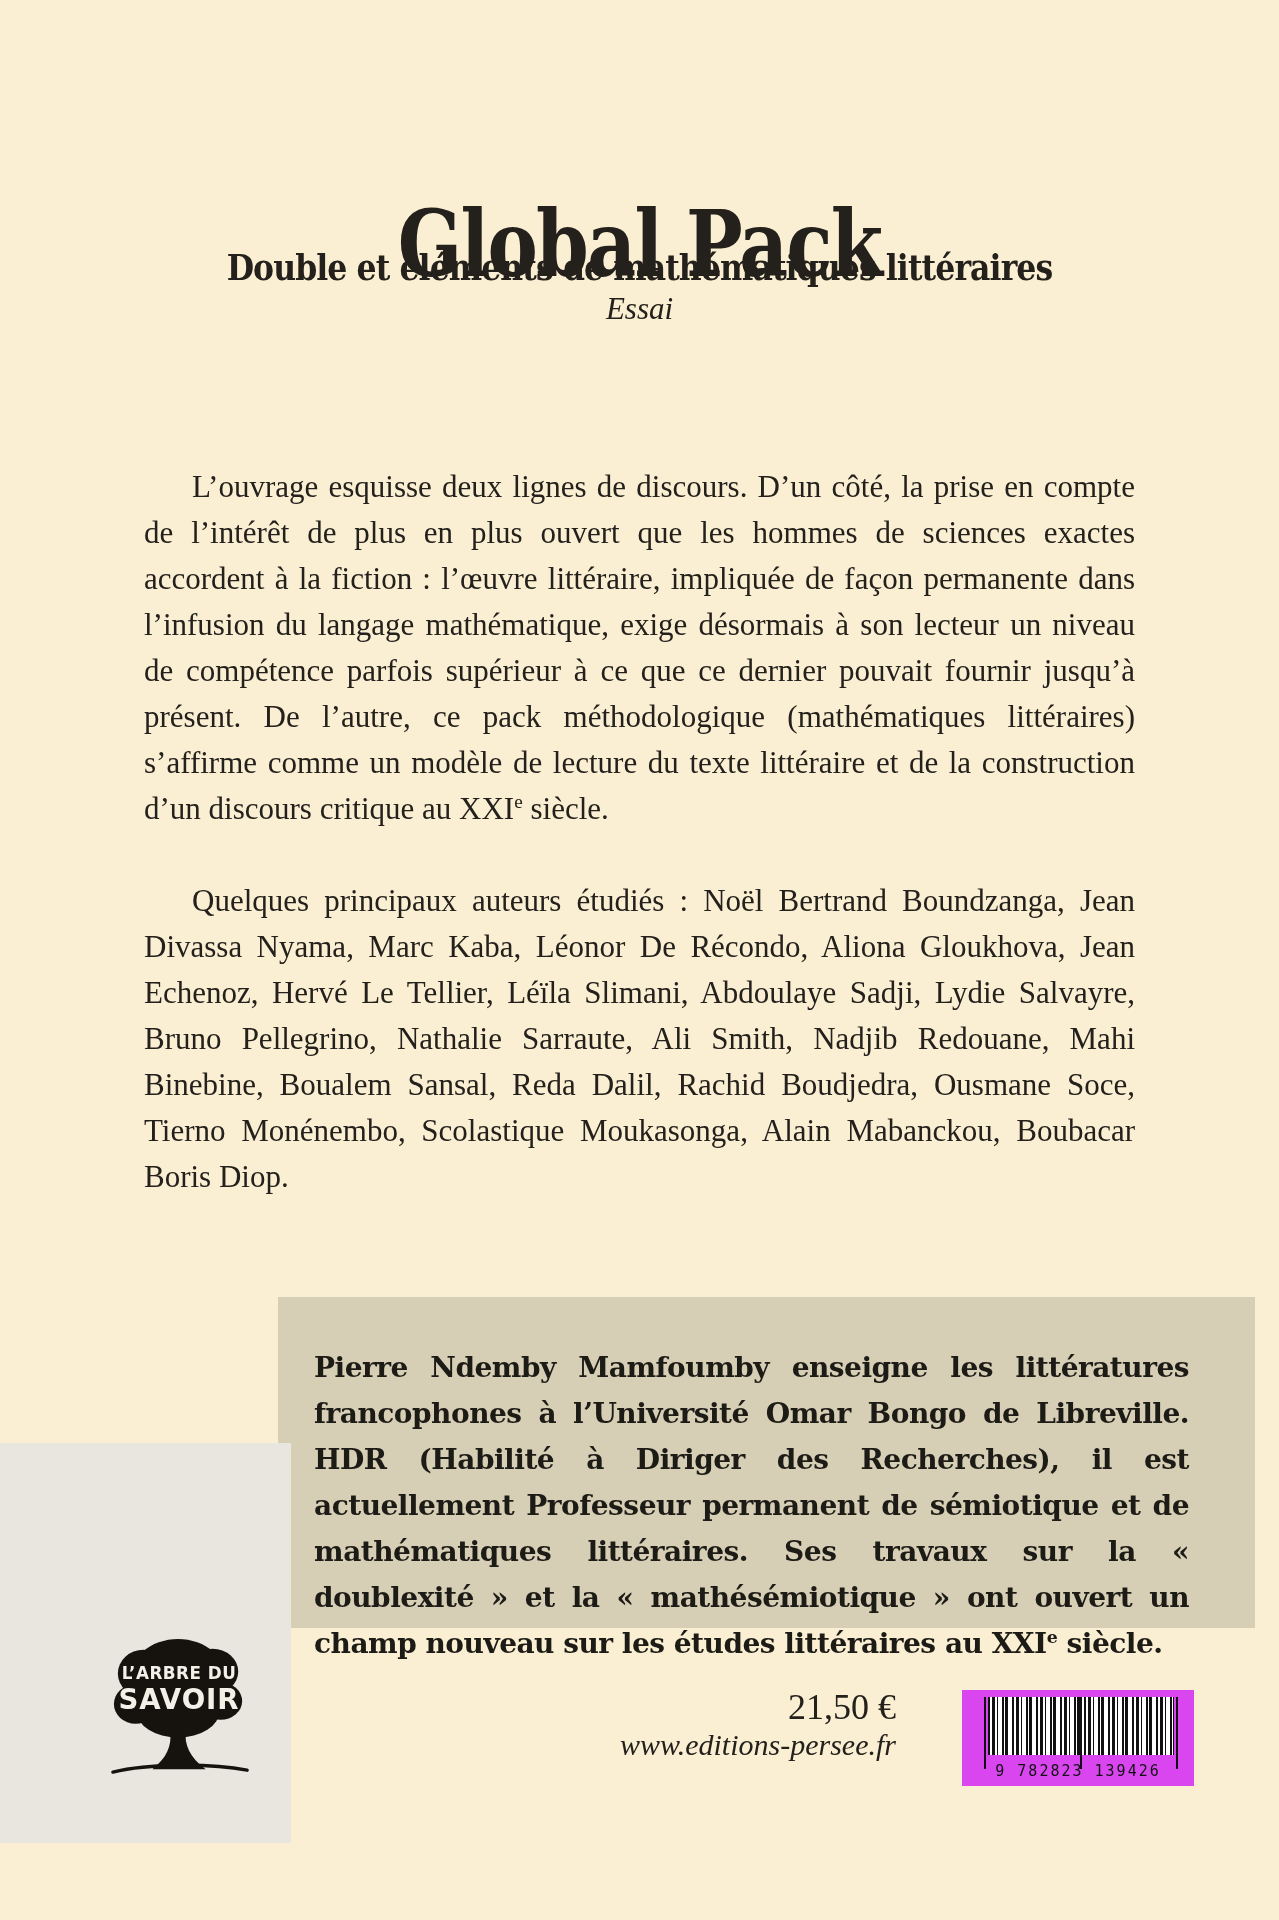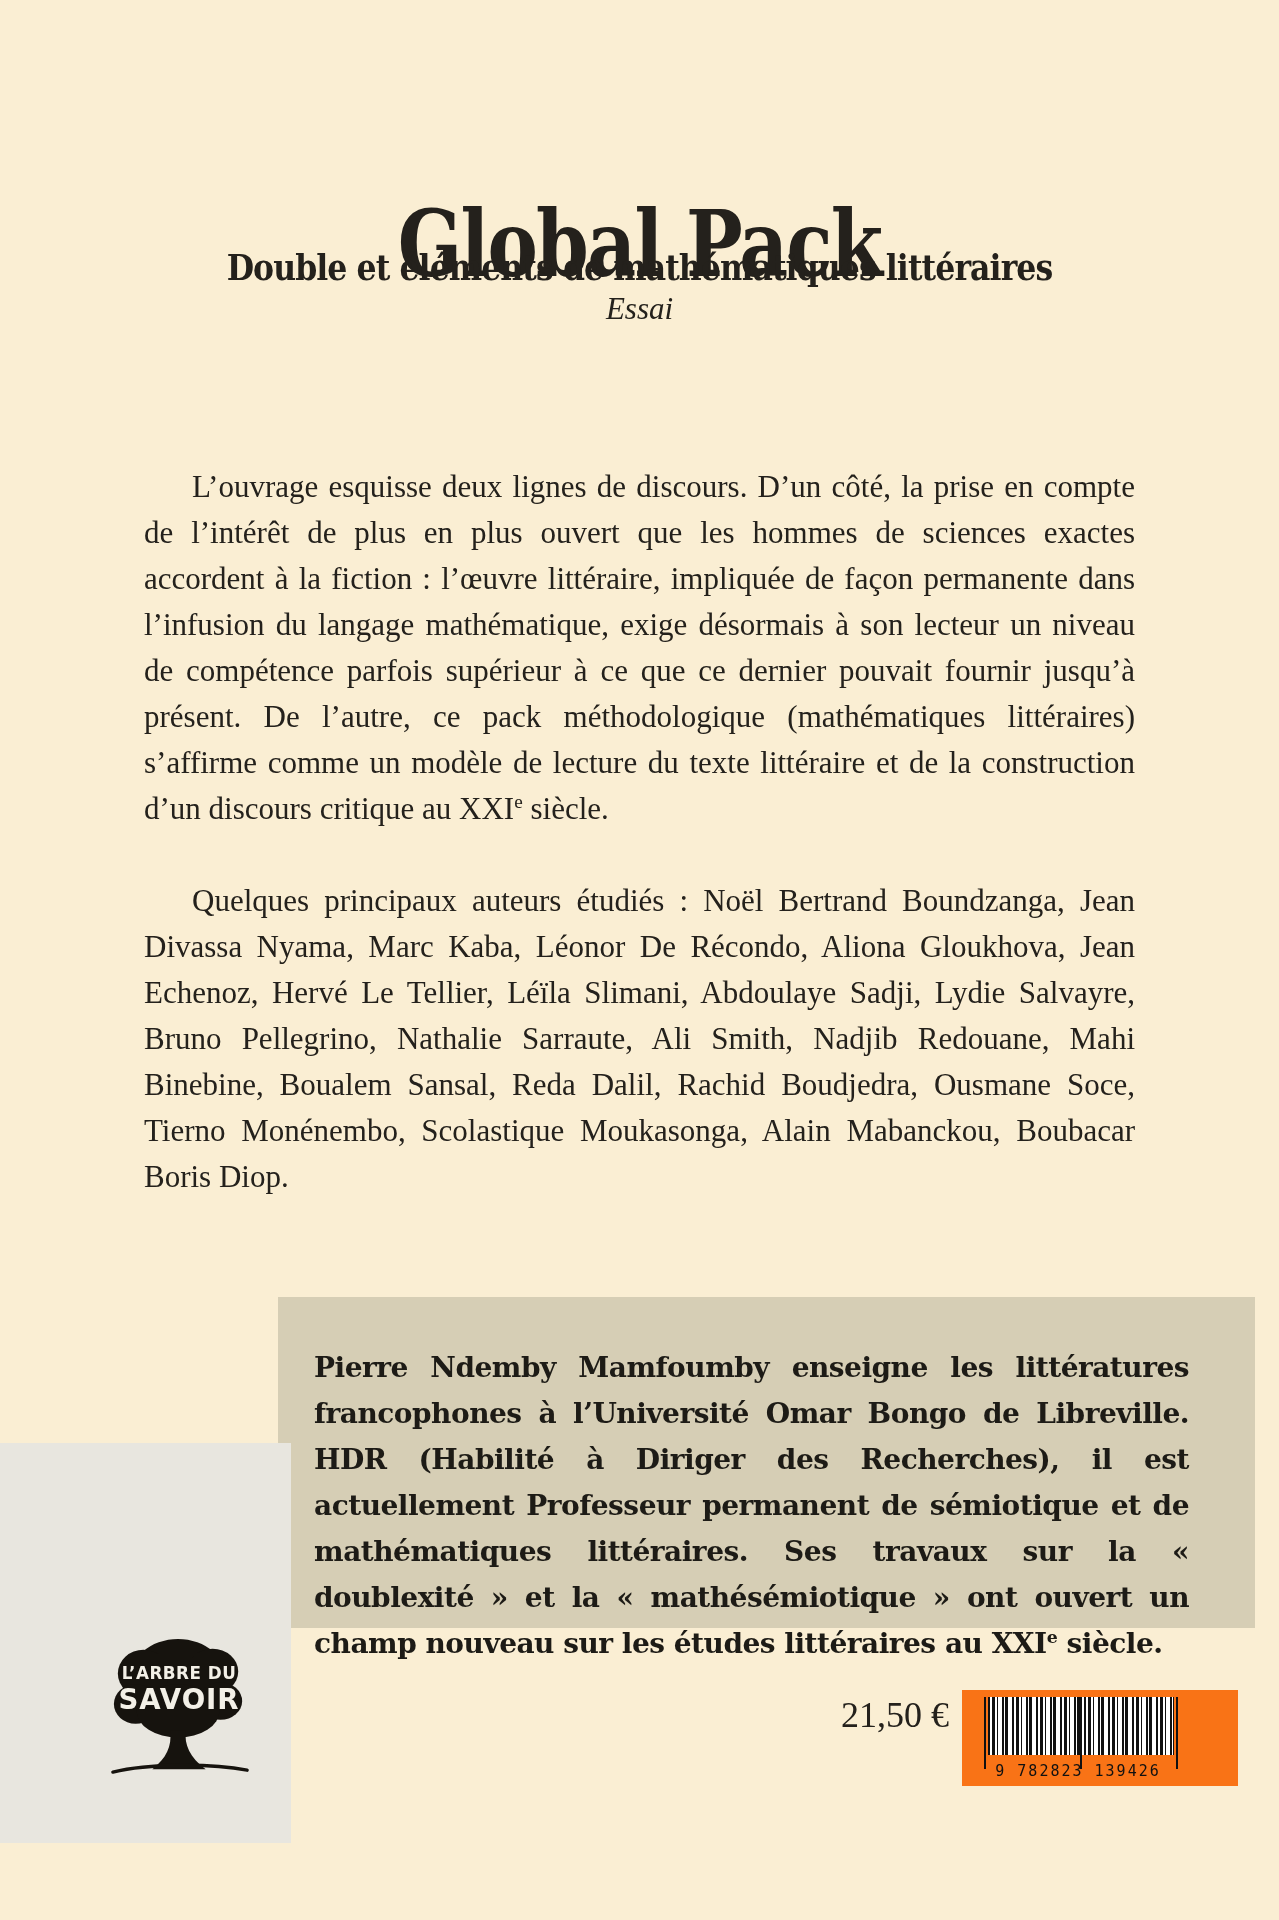--- a/index.html
+++ b/index.html
@@ -52,29 +52,29 @@
 
   
   .grey-panel{
     left:0;top:1443px;width:291px;height:400px;
     background:#e8e6df;
   }
   .logo{left:100px;top:1632px;width:160px;height:148px;}
 
   
   .price-block{
-    left:493px;top:1686px;width:456px;text-align:right;margin-top:8px;
+    left:440px;top:1686px;width:456px;text-align:right;
   }
   .price{font-size:36px;line-height:42px;}
   .isbn{font-size:30px;line-height:34px;margin-top:2px;}
   .website{font-size:30px;line-height:34px;font-style:italic;}
 
   
   .barcode-box{
-    left:962px;top:1690px;width:276px;height:96px;background:#f97316;
+    left:962px;top:1690px;width:232px;height:96px;background:#d946ef;
   }
   .bars{
     position:absolute;left:26px;top:7px;width:186px;height:58px;
     background:repeating-linear-gradient(90deg,
       #111 0 2px,#fff 2px 4px,#111 4px 7px,#fff 7px 9px,
       #111 9px 10px,#fff 10px 14px,#111 14px 16px,#fff 16px 17px,
       #111 17px 20px,#fff 20px 24px);
   }
   .guard{position:absolute;top:7px;width:2px;height:72px;background:#111;}
   .guard.g1{left:22px;} .guard.g2{left:118px;} .guard.g3{left:214px;}
@@ -112,20 +112,21 @@
     <ellipse cx="78" cy="80" rx="42" ry="27"></ellipse>
     <path d="M70,100 C72,116 66,128 52,139 L106,139 C90,127 84,114 86,100 Z"></path>
   </g>
   <path d="M12,142 C48,133 112,133 148,140" stroke="#16130e" stroke-width="3.5" fill="none" stroke-linecap="round"></path>
   <text x="79" y="48" text-anchor="middle" font-family="DejaVu Sans, sans-serif" font-size="17" font-weight="bold" letter-spacing="0.5" fill="#f3f0e7">L’ARBRE DU</text>
   <text x="79" y="78" text-anchor="middle" font-family="DejaVu Sans, sans-serif" font-size="28" font-weight="bold" letter-spacing="1" fill="#f3f0e7">SAVOIR</text>
 </svg>
 
 <div class="abs price-block">
   <div class="price">21,50 €</div>
+  <div class="website">www.editions-persee.fr</div>
 </div>
 
 <div class="abs barcode-box">
   <div class="bars"></div>
   <i class="guard g1"></i>
   <i class="guard g2"></i>
   <i class="guard g3"></i>
   <div class="barcode-digits">9 782823 139426</div>
 </div>
 

